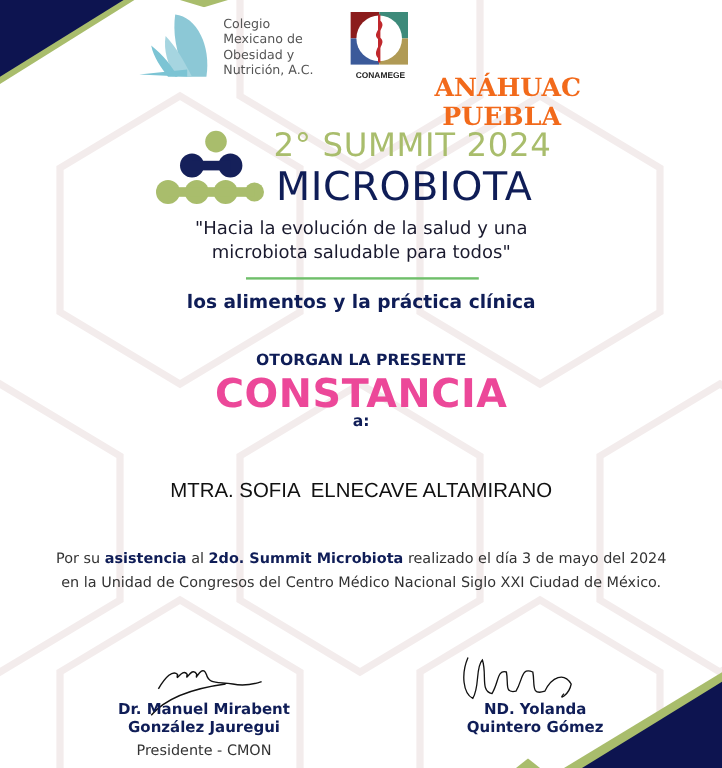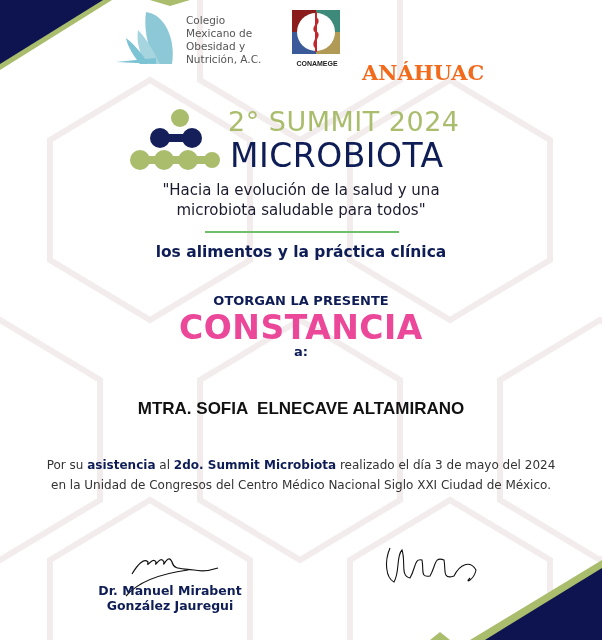--- a/index.html
+++ b/index.html
@@ -10,21 +10,21 @@
   .cmon-text { left:186px; top:14px; font-size:10.5px; line-height:13px; color:#555; font-family:"DejaVu Sans", sans-serif; }
   .anahuac { left:362px; top:13px; font-family:"DejaVu Serif", serif; font-weight:bold; color:#f26a1b; font-size:21px; line-height:24px; text-align:center; width:112px;margin-top:48px; }
   .summit-year { left:228px; top:106px; font-size:27px; color:#a9bd6c; letter-spacing:0.5px; }
   .microbiota { left:230px; top:136px; font-size:33px; font-weight:normal; color:#0f1d57; letter-spacing:0.5px; }
   .slogan { top:180px; font-size:15px; line-height:20px; color:#1a1a2e; }
   .divider { left:205px; top:231px; width:194px; height:2px; background:#6fbf6a; }
   .topic { top:242px; font-size:15.5px; line-height:21px; font-weight:bold; color:#0f1d57; }
   .otorgan { top:293px; font-size:13px; font-weight:bold; color:#0f1d57;text-align:center; }
   .constancia { top:308px; font-size:33px; font-weight:bold; color:#ec4899; letter-spacing:0.5px; }
   .a-label { top:344px; font-size:13px; font-weight:bold; color:#0f1d57; }
-  .recipient { top:399px; font-family:"Liberation Sans", sans-serif; font-weight:bold; font-size:17px; color:#111; }
+  .recipient { top:399px; font-family:"Liberation Sans", sans-serif; font-weight:normal; font-size:17px; color:#111; }
   .body-text { left:40px; width:522px; top:455px; font-size:12px; line-height:20px; color:#333; text-align:center; }
   .body-text b { color:#0f1d57; }
   .sig-block { width:230px; text-align:center; }
   .sig-name { font-size:12.5px; line-height:15px; font-weight:bold; color:#0f1d57; }
   .sig-role { font-size:12px; line-height:18px; color:#333; margin-top:3px; }
 </style>
 </head>
 <body>
 
 <svg class="bg-pattern" width="602" height="640" viewBox="0 0 602 640">
@@ -78,20 +78,21 @@
     <rect x="24" y="22" width="24" height="22" fill="#b09a55"></rect>
     <circle cx="24" cy="22" r="19" fill="#ffffff"></circle>
     <line x1="24" y1="2" x2="24" y2="42" stroke="#c0282d" stroke-width="2"></line>
     <path d="M24,8 C30,12 18,18 24,22 C30,26 18,32 24,38" fill="none" stroke="#c0282d" stroke-width="2"></path>
   </svg>
   <div style="font-size:7px;font-weight:bold;color:#222;text-align:center;font-family:'Liberation Sans',sans-serif;margin-top:2px;">CONAMEGE</div>
 </div>
 
 <div class="abs anahuac">
   <div>ANÁHUAC</div>
+  <div>PUEBLA</div>
 </div>
 
 <svg class="abs" style="left:128px;top:108px;" width="92" height="64" viewBox="0 0 92 64">
   <circle cx="52" cy="10" r="9" fill="#a9bd6c"></circle>
   <circle cx="32" cy="30" r="10" fill="#15205a"></circle>
   <circle cx="64" cy="30" r="10" fill="#15205a"></circle>
   <rect x="32" y="26" width="32" height="8" fill="#15205a"></rect>
   <circle cx="12" cy="52" r="10" fill="#a9bd6c"></circle>
   <circle cx="36" cy="52" r="10" fill="#a9bd6c"></circle>
   <circle cx="60" cy="52" r="10" fill="#a9bd6c"></circle>
@@ -122,19 +123,22 @@
 <div class="abs body-text">
   <span>Por su </span><b>asistencia</b><span> al </span><b>2do. Summit Microbiota</b><span> realizado el día 3 de mayo del 2024 en la Unidad de Congresos del Centro Médico Nacional Siglo XXI Ciudad de México.</span>
 </div>
 
 <svg class="abs" style="left:118px;top:548px;" width="110" height="50">
   <path d="M14,26 C20,16 26,10 30,14 C28,22 34,8 38,14 C36,22 42,6 46,14 C44,22 50,4 54,14 C56,22 62,20 76,22 C86,24 94,22 100,20 M8,48 C20,34 40,26 70,22" fill="none" stroke="#111" stroke-width="1.2"></path>
 </svg>
 <div class="abs sig-block" style="left:55px;top:583px;">
   <div class="sig-name">Dr. Manuel Mirabent</div>
   <div class="sig-name">González Jauregui</div>
+  <div class="sig-role">Presidente - CMON</div>
 </div>
 
 <svg class="abs" style="left:380px;top:542px;" width="110" height="50">
   <path d="M10,6 C4,20 6,36 14,40 C20,30 16,14 22,8 C26,20 20,34 30,36 C36,26 34,16 42,18 C44,28 40,36 50,34 C56,24 54,14 64,18 C66,28 62,38 74,34 C80,22 90,18 96,28 C94,38 84,42 90,36" fill="none" stroke="#111" stroke-width="1.1"></path>
 </svg>
 <div class="abs sig-block" style="left:331px;top:583px;">
+  <div class="sig-name">ND. Yolanda</div>
+  <div class="sig-name">Quintero Gómez</div>
 </div>
 
 </body></html>

